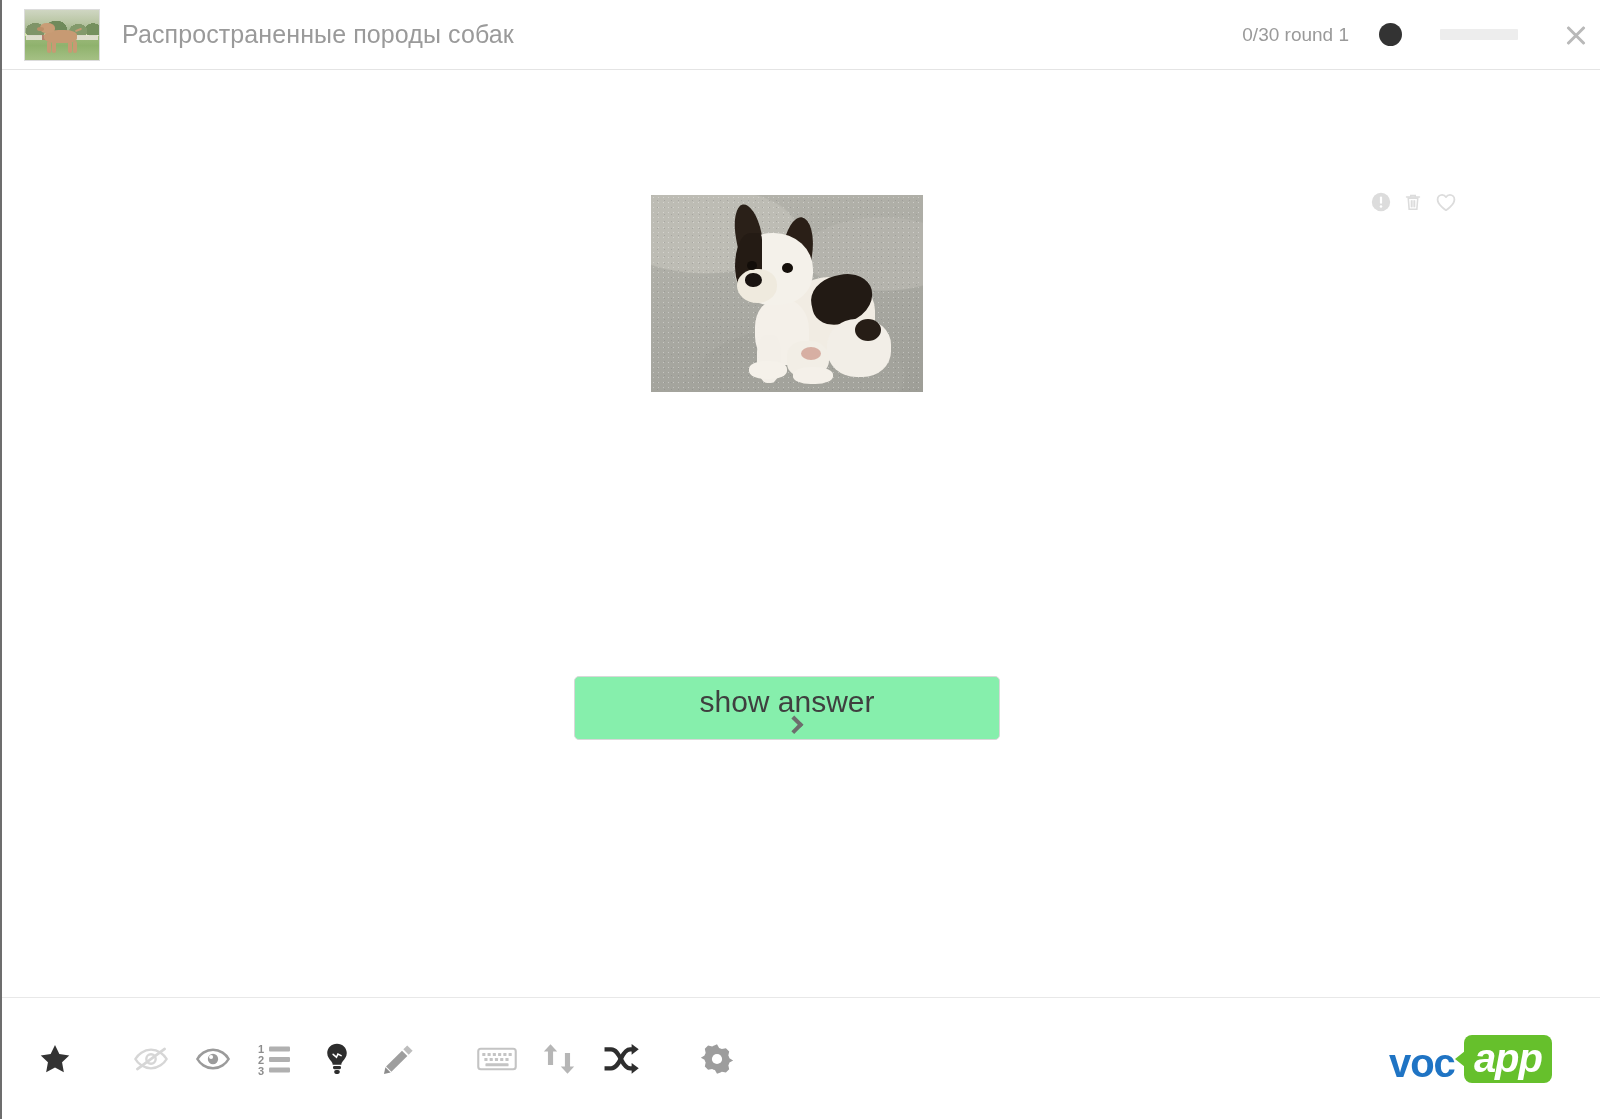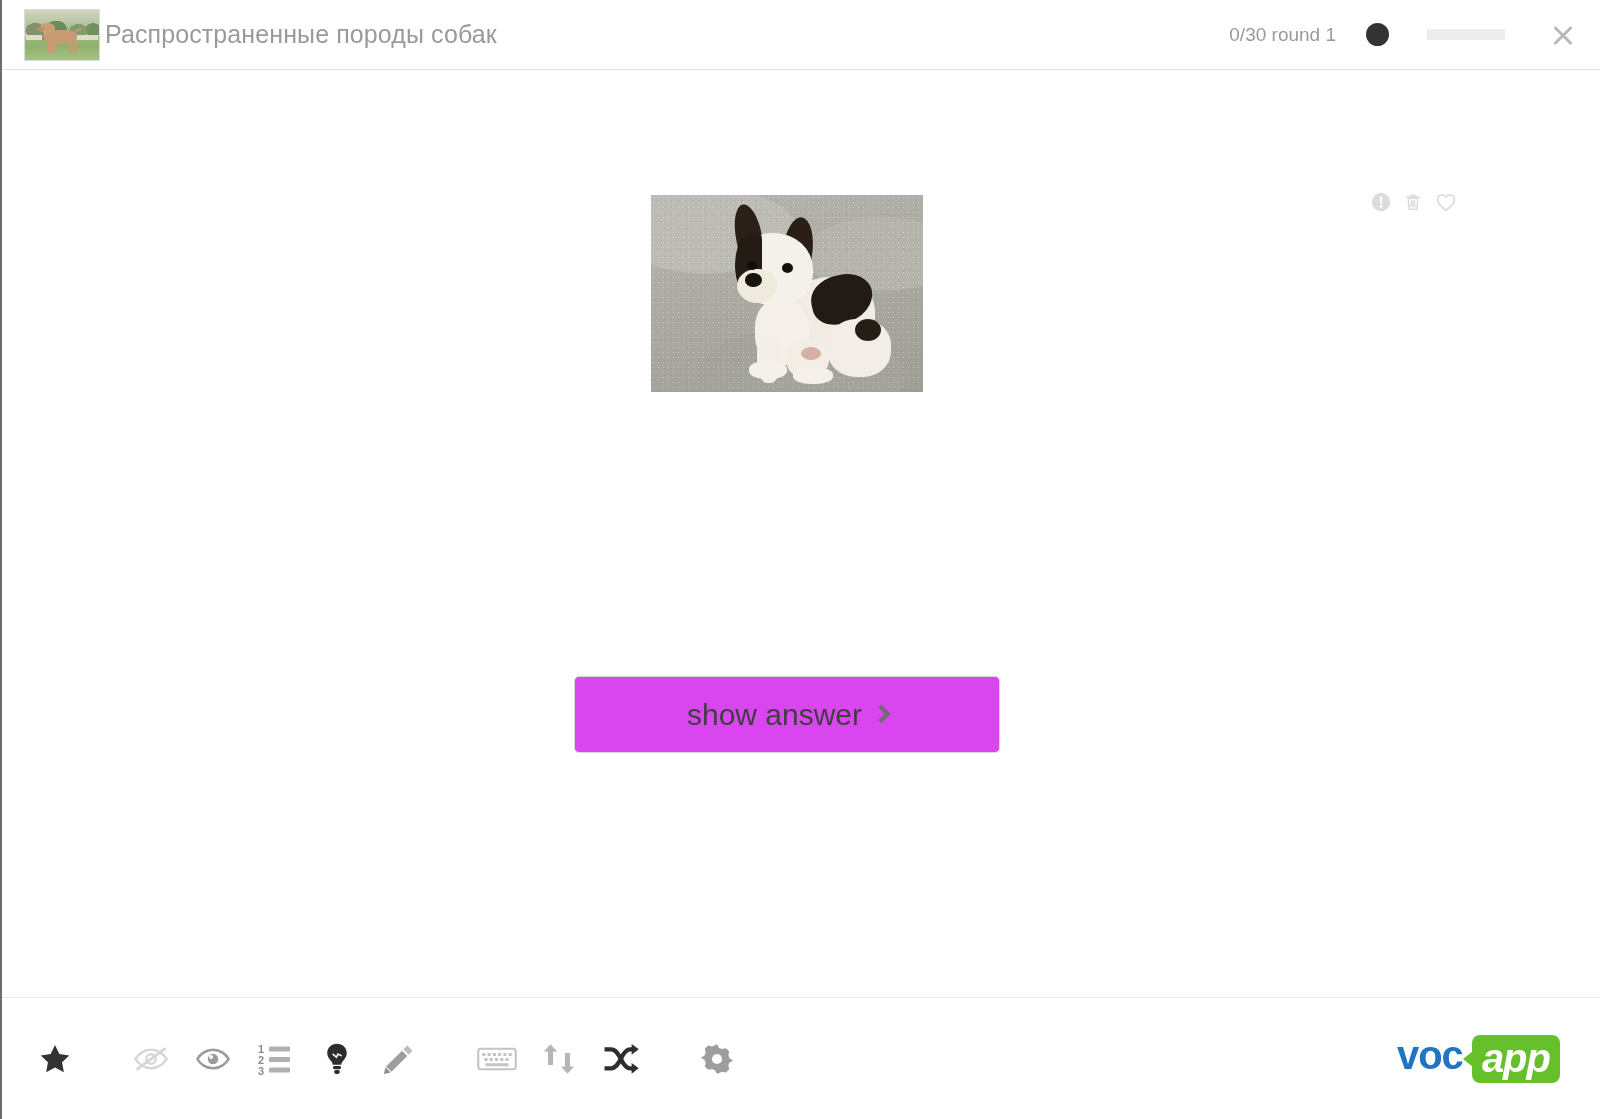--- a/index.html
+++ b/index.html
@@ -86,34 +86,34 @@
   .deck-thumb .dog-leg-a { left: 30%; }
   .deck-thumb .dog-leg-b { left: 37%; }
   .deck-thumb .dog-leg-c { left: 58%; }
   .deck-thumb .dog-leg-d { left: 65%; }
   .deck-thumb .dog-tail {
     position: absolute; left: 68%; top: 38%; width: 9%; height: 4%;
     background: #c79a73; border-radius: 3px; transform: rotate(-22deg);
   }
 
   .deck-title {
-    margin-left: 5px;
+    margin-left: 22px;
     font-size: 25px;
     color: #9a9a9a;
     font-weight: 400;
     white-space: nowrap;
     letter-spacing: .1px;
     text-align: right;
   }
 
   .header-right {
     margin-left: auto;
     display: flex;
     align-items: center;
-    padding-right: 23px;
+    padding-right: 10px;
   }
 
   .score-text {
     font-size: 19px;
     color: #9a9a9a;
     white-space: nowrap;
   }
 
   .round-dot {
     width: 23px;
@@ -283,28 +283,29 @@
     left: 150px; top: 152px; width: 20px; height: 13px;
     background: #d4a79b; border-radius: 50%;
     opacity: .9;
   }
 
   .show-answer-btn {
     position: absolute;
     left: 572px;
     top: 606px;
     width: 426px;
-    height: 77px;
+    height: 64px;
     border: 1px solid #d8d8d8;
     border-radius: 5px;
-    background: #d946ef;
+    background: #86efac;
     display: flex;
     align-items: center;
     justify-content: center;
     cursor: pointer;
+    flex-direction: column;
   }
   .show-answer-label {
     font-size: 30px;
     color: #3f3f3f;
     font-weight: 400;
   }
   .chev {
     display: inline-block;
     margin-left: 12px;
     width: 13px;
@@ -335,25 +336,25 @@
     align-items: center;
     justify-content: center;
     cursor: pointer;
     line-height: 0;
   }
   .tool svg { display: block; }
   .gap-lg { width: 34px; }
 
   .brand {
     position: absolute;
-    right: 40px;
+    right: 48px;
     top: 50%;
     transform: translateY(-50%);
     display: flex;
-    align-items: flex-start;
+    align-items: flex-end;
     line-height: 1;
     user-select: none;
   }
   .brand-voc {
     font-size: 40px;
     font-weight: bold;
     color: #1f74c4;
     letter-spacing: -1px;
   }
   .brand-bubble {

